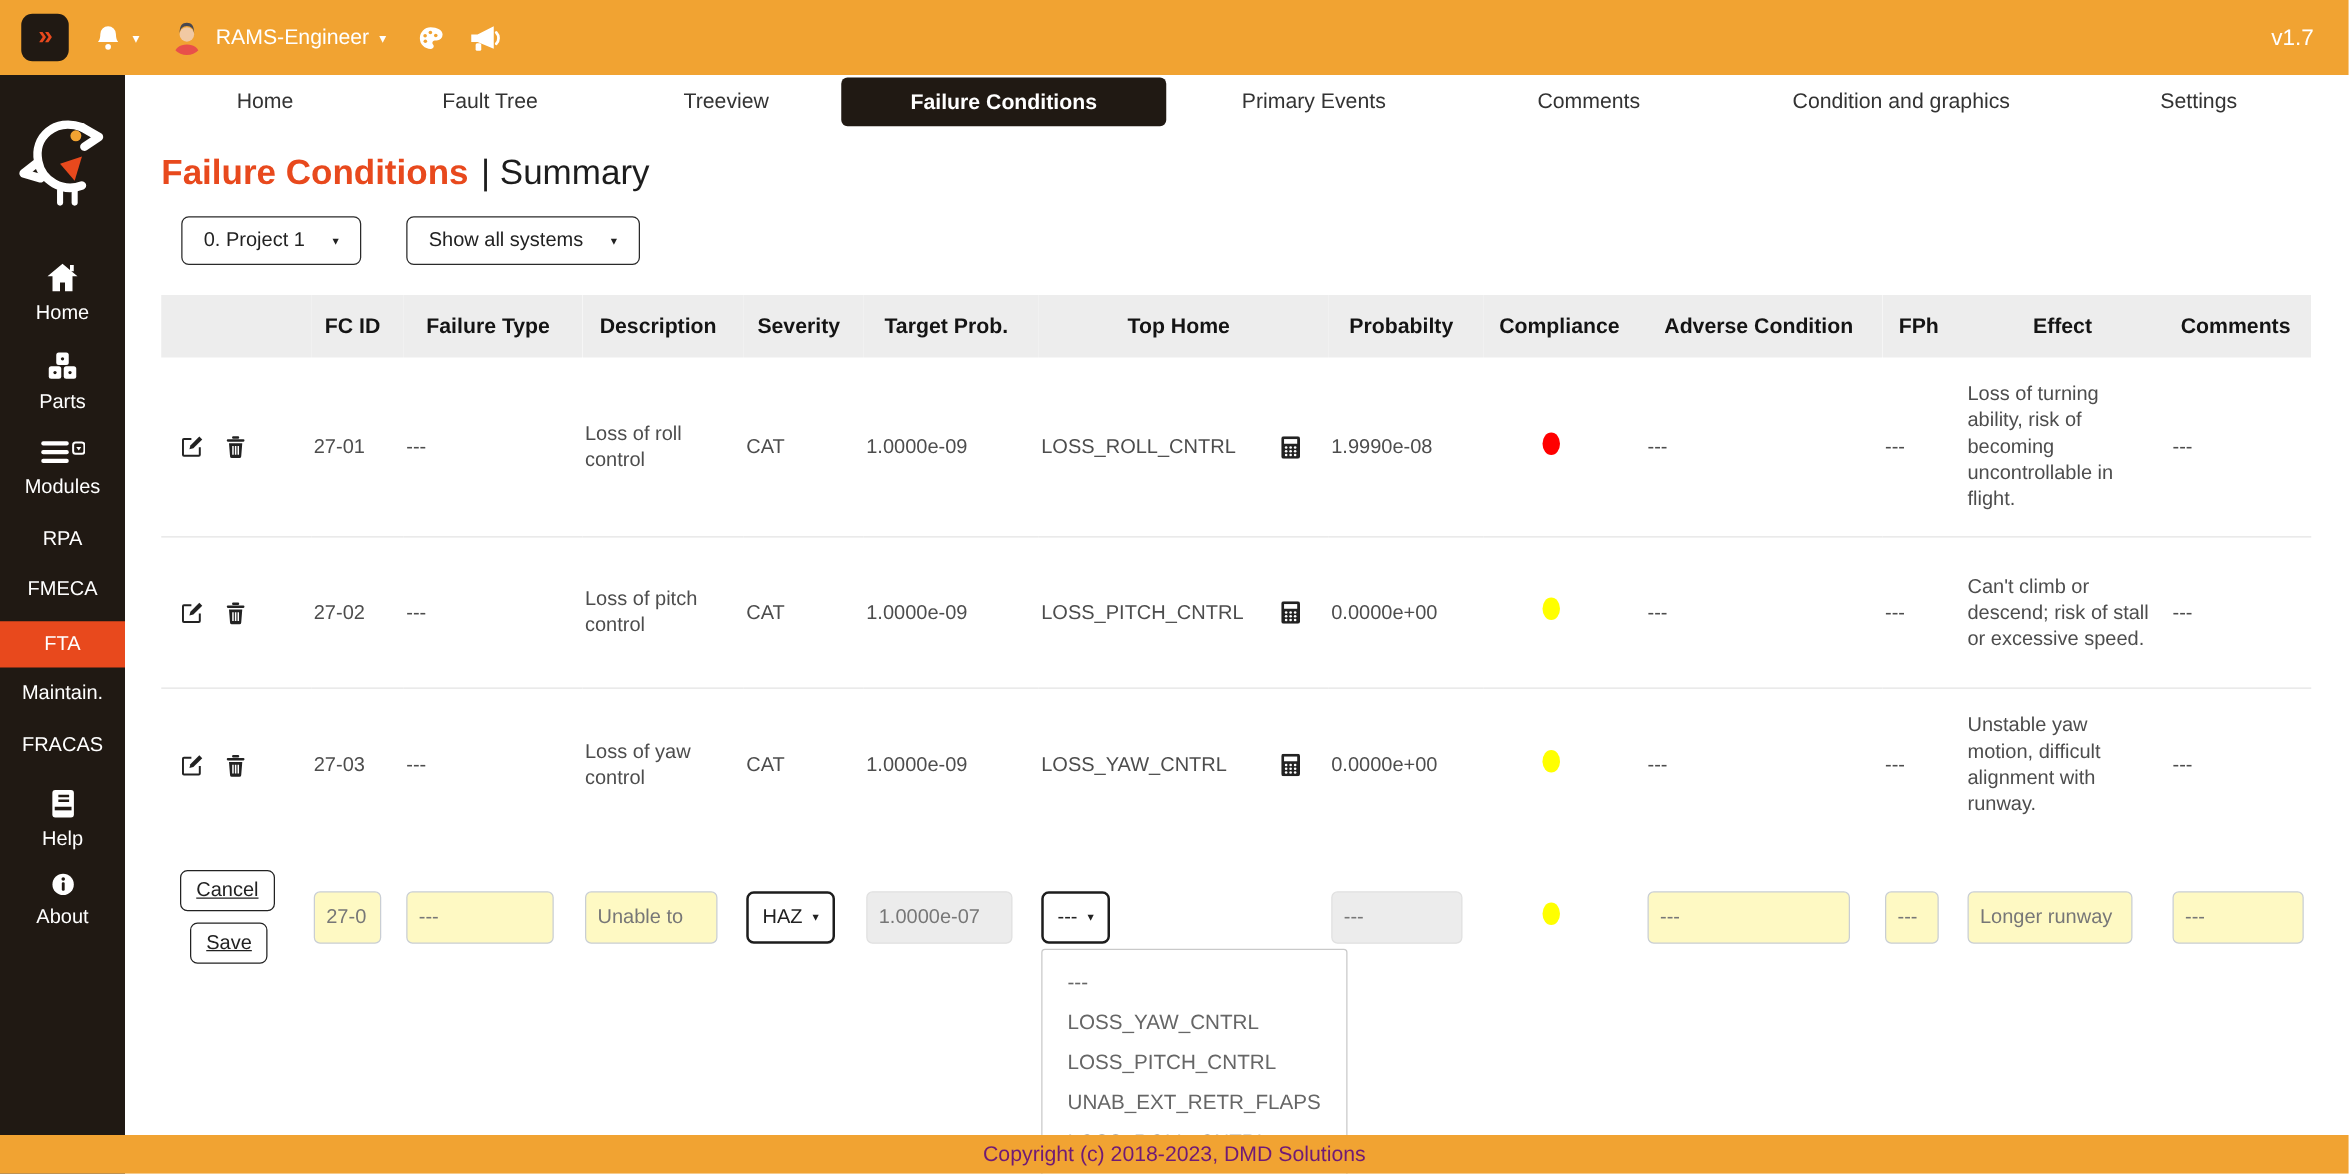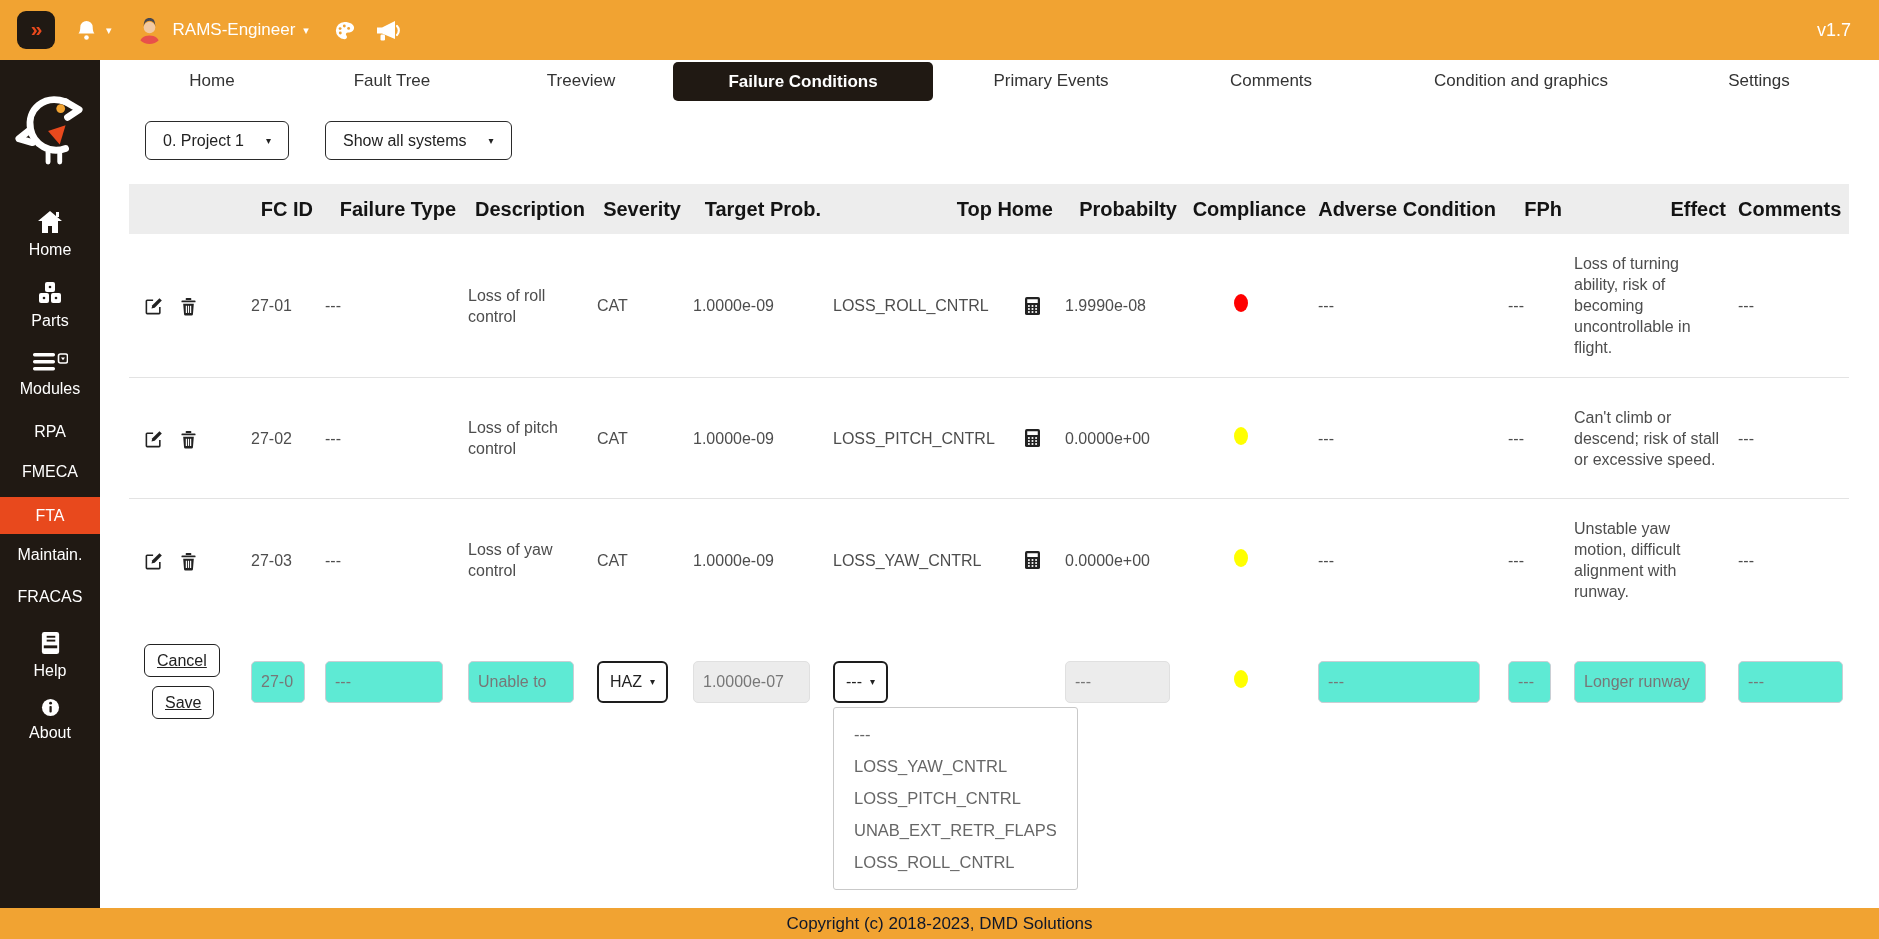--- a/index.html
+++ b/index.html
@@ -71,42 +71,42 @@
   .tool-btn {
     height:39px; background:#fff; border:1px solid #2a2a2a; border-radius:6px;
     font-size:16px; color:#222; padding:0 17px; cursor:pointer;
     display:inline-flex; align-items:center; gap:22px; font-family:"Liberation Sans",sans-serif;
   }
   .tool-btn .crt { font-size:10px; }
   .gap-a { margin-right:36px; } .gap-b { margin-right:21px; }
   
   table.fc { margin:23px 0 0 29px; width:1720px; table-layout:fixed; border-collapse:collapse; }
   table.fc th {
-    background:#EDEDED; height:50px; text-align:right; font-size:20px; color:#141414;
+    background:#EDEDED; height:50px; text-align:center; font-size:17px; color:#141414;
     font-weight:bold; padding:0 10px 0 2px; white-space:nowrap; overflow:hidden;
   }
   table.fc td {
     vertical-align:middle; font-size:16px; color:#4d4d4d; line-height:21px;
     padding:19px 12px 19px 2px; height:121px;
   }
   table.fc tbody tr + tr td { border-top:1px solid #e3e3e3; }
   .c-act { padding-left:15px !important; white-space:nowrap; }
   .c-act .icn { display:inline-flex; margin-right:13px; cursor:pointer; vertical-align:middle; }
   .topev-wrap { display:flex; align-items:center; justify-content:space-between; padding-right:11px; }
   .topev-wrap .icn { display:inline-flex; cursor:pointer; }
   .dot { display:inline-block; width:14px; height:18px; border-radius:50%; margin-left:45px; }
   
   .btn-stack { display:flex; flex-direction:column; gap:9px; align-items:flex-start; }
   .act-btn {
     height:33px; background:#fff; border:1.5px solid #222; border-radius:6px;
     font-size:16px; color:#222; padding:0 12px; cursor:pointer; font-family:"Liberation Sans",sans-serif;text-decoration:underline;
   }
   .act-btn.save { margin-left:8px; }
   .ein {
-    height:42px; border:1px solid #c9ced4; border-radius:5px; background:#5eead4;
+    height:42px; border:1px solid #c9ced4; border-radius:5px; background:#fef9c3;
     color:#777; font-size:16px; padding:0 9px; font-family:"Liberation Sans",sans-serif;
     outline:none;
   }
   .ein:disabled, .ein.dis { background:#ececec; border-color:#e0e0e0; }
   .w-fc{width:54px} .w-ft{width:118px} .w-desc{width:106px} .w-tp{width:117px}
   .w-prob{width:105px} .w-adv{width:162px} .w-fph{width:43px} .w-eff{width:132px} .w-com{width:105px}
   .sel-btn {
     height:42px; background:#fff; border:2px solid #1d1d1d; border-radius:6px;
     font-size:16px; color:#222; padding:0 11px; cursor:pointer;
     display:inline-flex; align-items:center; gap:8px; font-family:"Liberation Sans",sans-serif;
@@ -117,21 +117,21 @@
     position:absolute; left:2px; top:calc(50% + 25px); width:245px; height:183px;
     background:#fff; border:1px solid #c9c9c9; border-radius:3px; z-index:18;
     padding-top:10px; overflow:hidden;
   }
   .dd-opt { height:32px; line-height:32px; padding-left:20px; font-size:16.5px; color:#666;
     white-space:nowrap; cursor:pointer; }
   
   .footer {
     position:absolute; left:0; right:0; bottom:0; height:31px; background:#F1A332;
     z-index:40; display:flex; align-items:center; justify-content:center;
-    color:#0f172a; font-size:17px;
+    color:#701a75; font-size:17px;
   }
 </style>
 </head>
 <body>
 
 <header class="topbar">
   <button class="collapse-btn">»</button>
   <span class="tb-icon tb-bell">
     <svg width="23" height="23" viewBox="0 0 24 24" fill="#fff">
         <path d="M12 2a6.5 6.5 0 0 0-6.5 6.5c0 5-2 6.7-2 6.7h17s-2-1.7-2-6.7A6.5 6.5 0 0 0 12 2z"></path>
@@ -269,20 +269,23 @@
       <div class="tab">Home</div>
       <div class="tab">Fault Tree</div>
       <div class="tab">Treeview</div>
       <div class="tab active">Failure Conditions</div>
       <div class="tab">Primary Events</div>
       <div class="tab">Comments</div>
       <div class="tab">Condition and graphics</div>
       <div class="tab">Settings</div>
     </div>
 
+  <h1 class="page-head">
+    <span class="accent">Failure Conditions</span><span class="rest">| Summary</span>
+  </h1>
 
   <div class="toolbar">
     <button class="tool-btn gap-a">
       <span>0. Project 1</span>
         <span class="crt">▾</span>
     </button>
     <button class="tool-btn gap-b">
       <span>Show all systems</span>
         <span class="crt">▾</span>
     </button>

